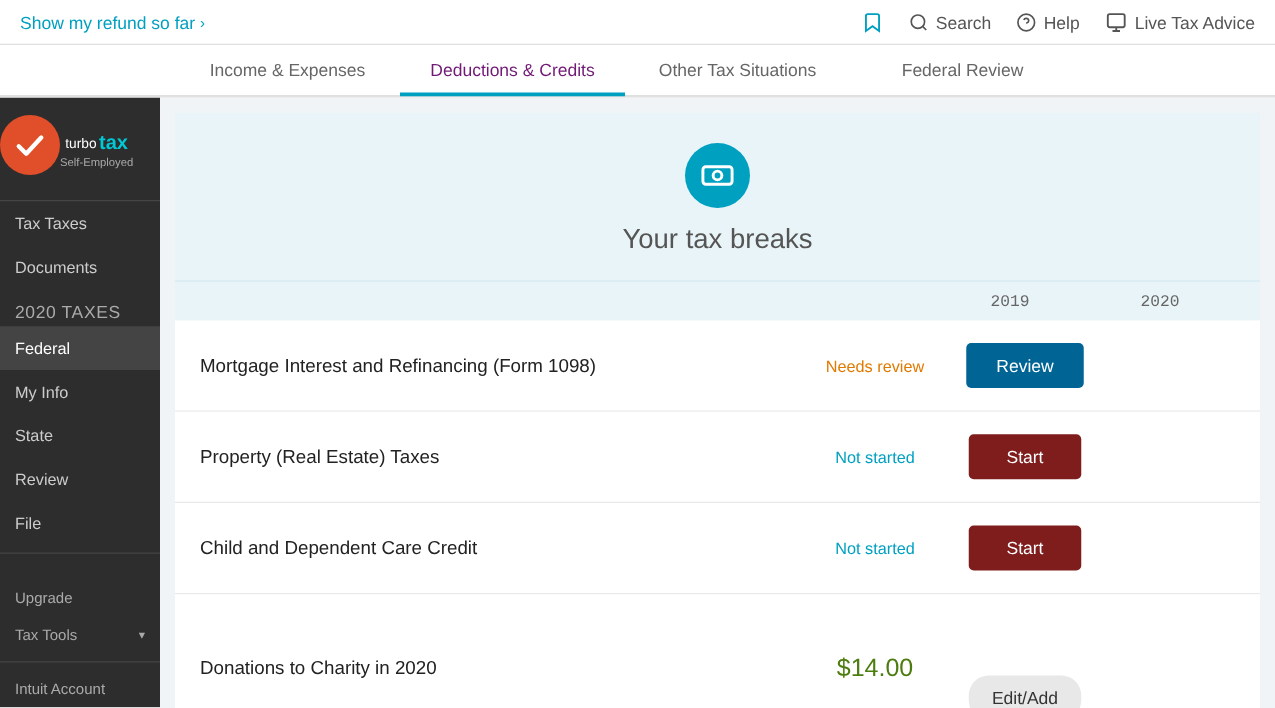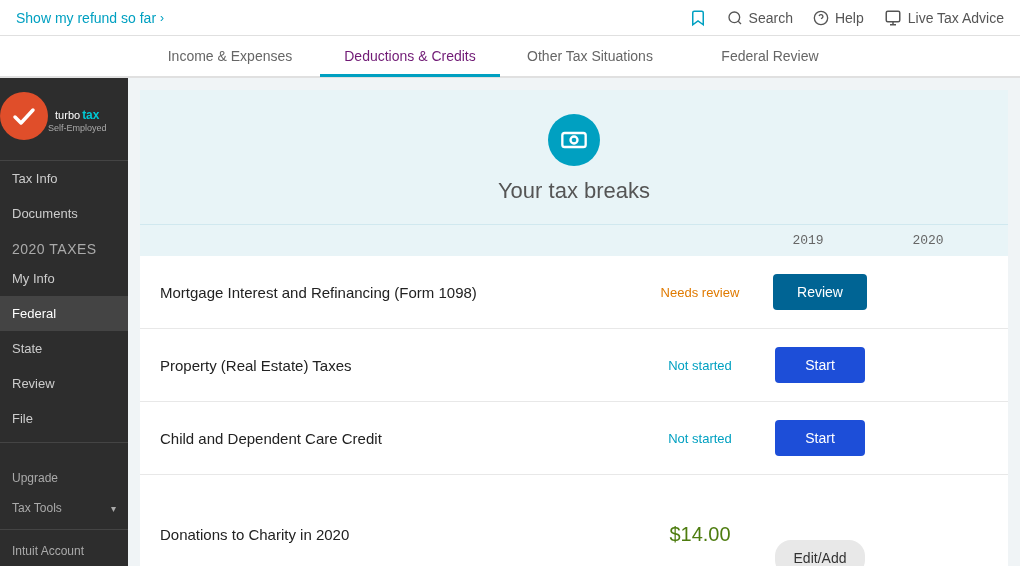--- a/index.html
+++ b/index.html
@@ -82,21 +82,21 @@
       border-radius: 50%;
       display: flex;
       align-items: center;
       justify-content: center;
       margin-bottom: 8px;
     }
     .logo-mark svg { width: 28px; height: 28px; }
     .logo-text { display: flex; flex-direction: column; align-items: center; }
     .logo-brand { display: flex; align-items: center; gap: 2px; }
     .logo-turbo { color: #fff; font-size: 11px; font-weight: 300; }
-    .logo-tax { color: #00c8d4; font-size: 12px; font-weight: 700; }
+    .logo-tax { color: #00c8d4; font-size: 16px; font-weight: 700; }
     .logo-subtitle { color: #aaa; font-size: 9px; margin-top: 1px; }
 
     .sidebar-section-label {
       color: #aaa;
       font-size: 14px;
       padding: 10px 12px 4px;
       text-transform: uppercase;
       letter-spacing: 0.5px;
     }
     .sidebar-item {
@@ -194,21 +194,21 @@
       color: #fff;
       border: none;
       border-radius: 4px;
       padding: 10px 24px;
       font-size: 14px;
       font-weight: 500;
       cursor: pointer;
       min-width: 90px;
     }
     .btn-start {
-      background: #1d4ed8;
+      background: #7f1d1d;
       color: #fff;
       border: none;
       border-radius: 4px;
       padding: 10px 24px;
       font-size: 14px;
       font-weight: 500;
       cursor: pointer;
       min-width: 90px;
     }
     .btn-edit-add {
@@ -286,27 +286,27 @@
       </div>
       <div class="logo-text">
         <div class="logo-brand">
           <span class="logo-turbo">turbo</span>
           <span class="logo-tax">tax</span>
         </div>
         <span class="logo-subtitle">Self-Employed</span>
       </div>
     </div>
 
-    <div class="sidebar-item">Tax Info</div>
+    <div class="sidebar-item">Tax Taxes</div>
     <div class="sidebar-item">Documents</div>
 
     <div class="sidebar-section-label">2020 TAXES</div>
 
+    <div class="sidebar-item active">Federal</div>
     <div class="sidebar-item">My Info</div>
-    <div class="sidebar-item active">Federal</div>
     <div class="sidebar-item">State</div>
     <div class="sidebar-item">Review</div>
     <div class="sidebar-item">File</div>
 
     <hr class="sidebar-divider">
 
     <div class="sidebar-bottom">
       <div class="sidebar-bottom-item">
         <span>Upgrade</span>
       </div>

